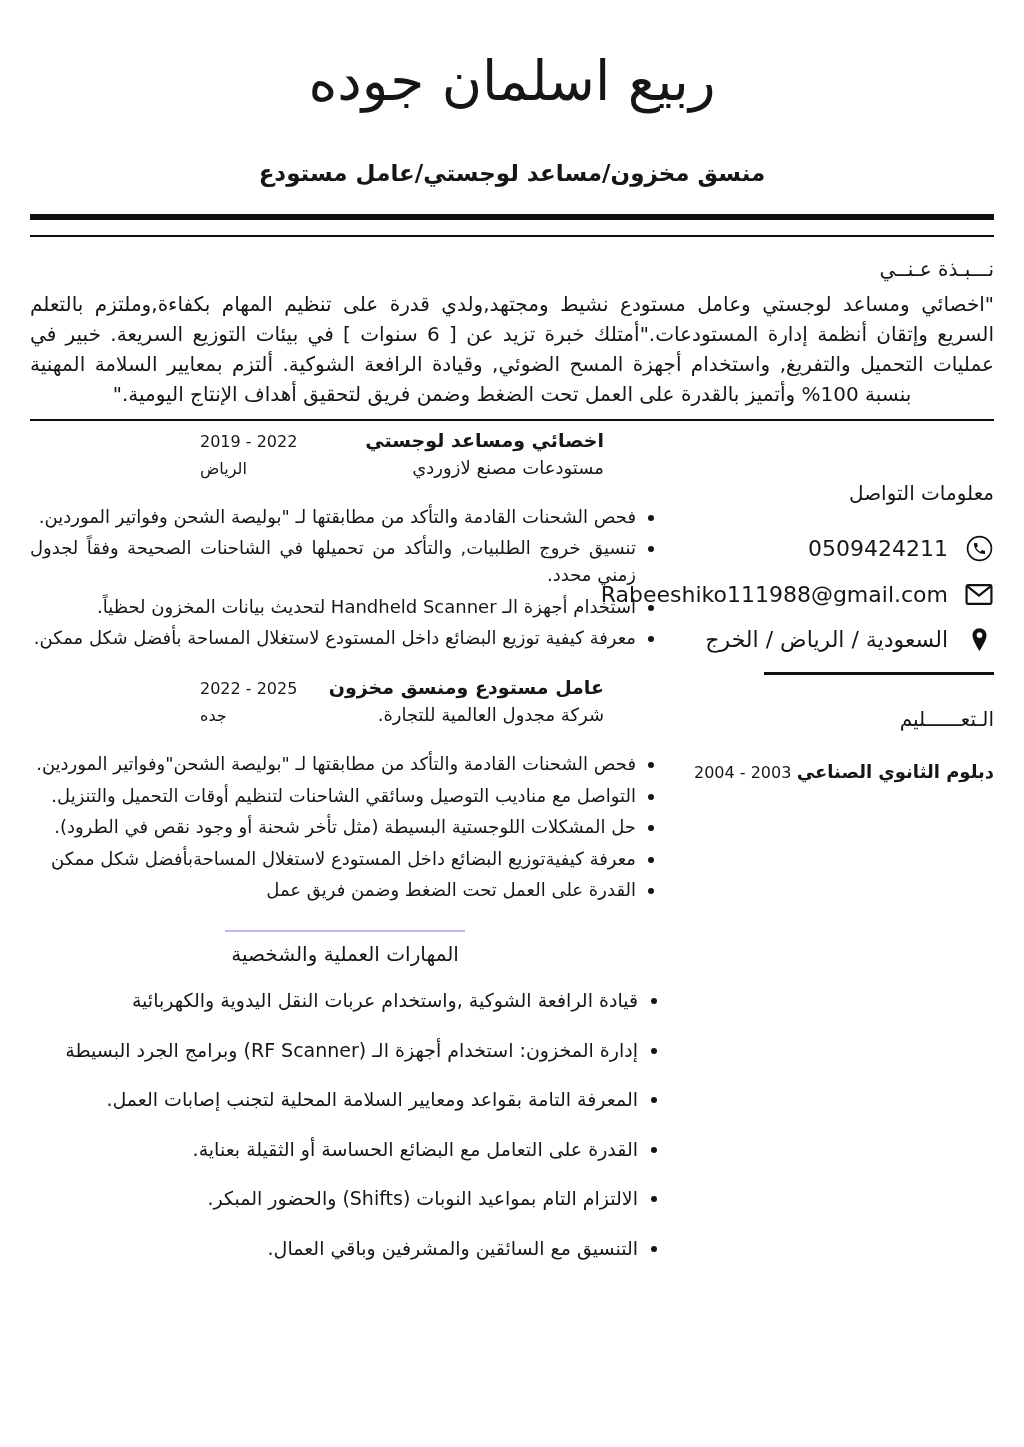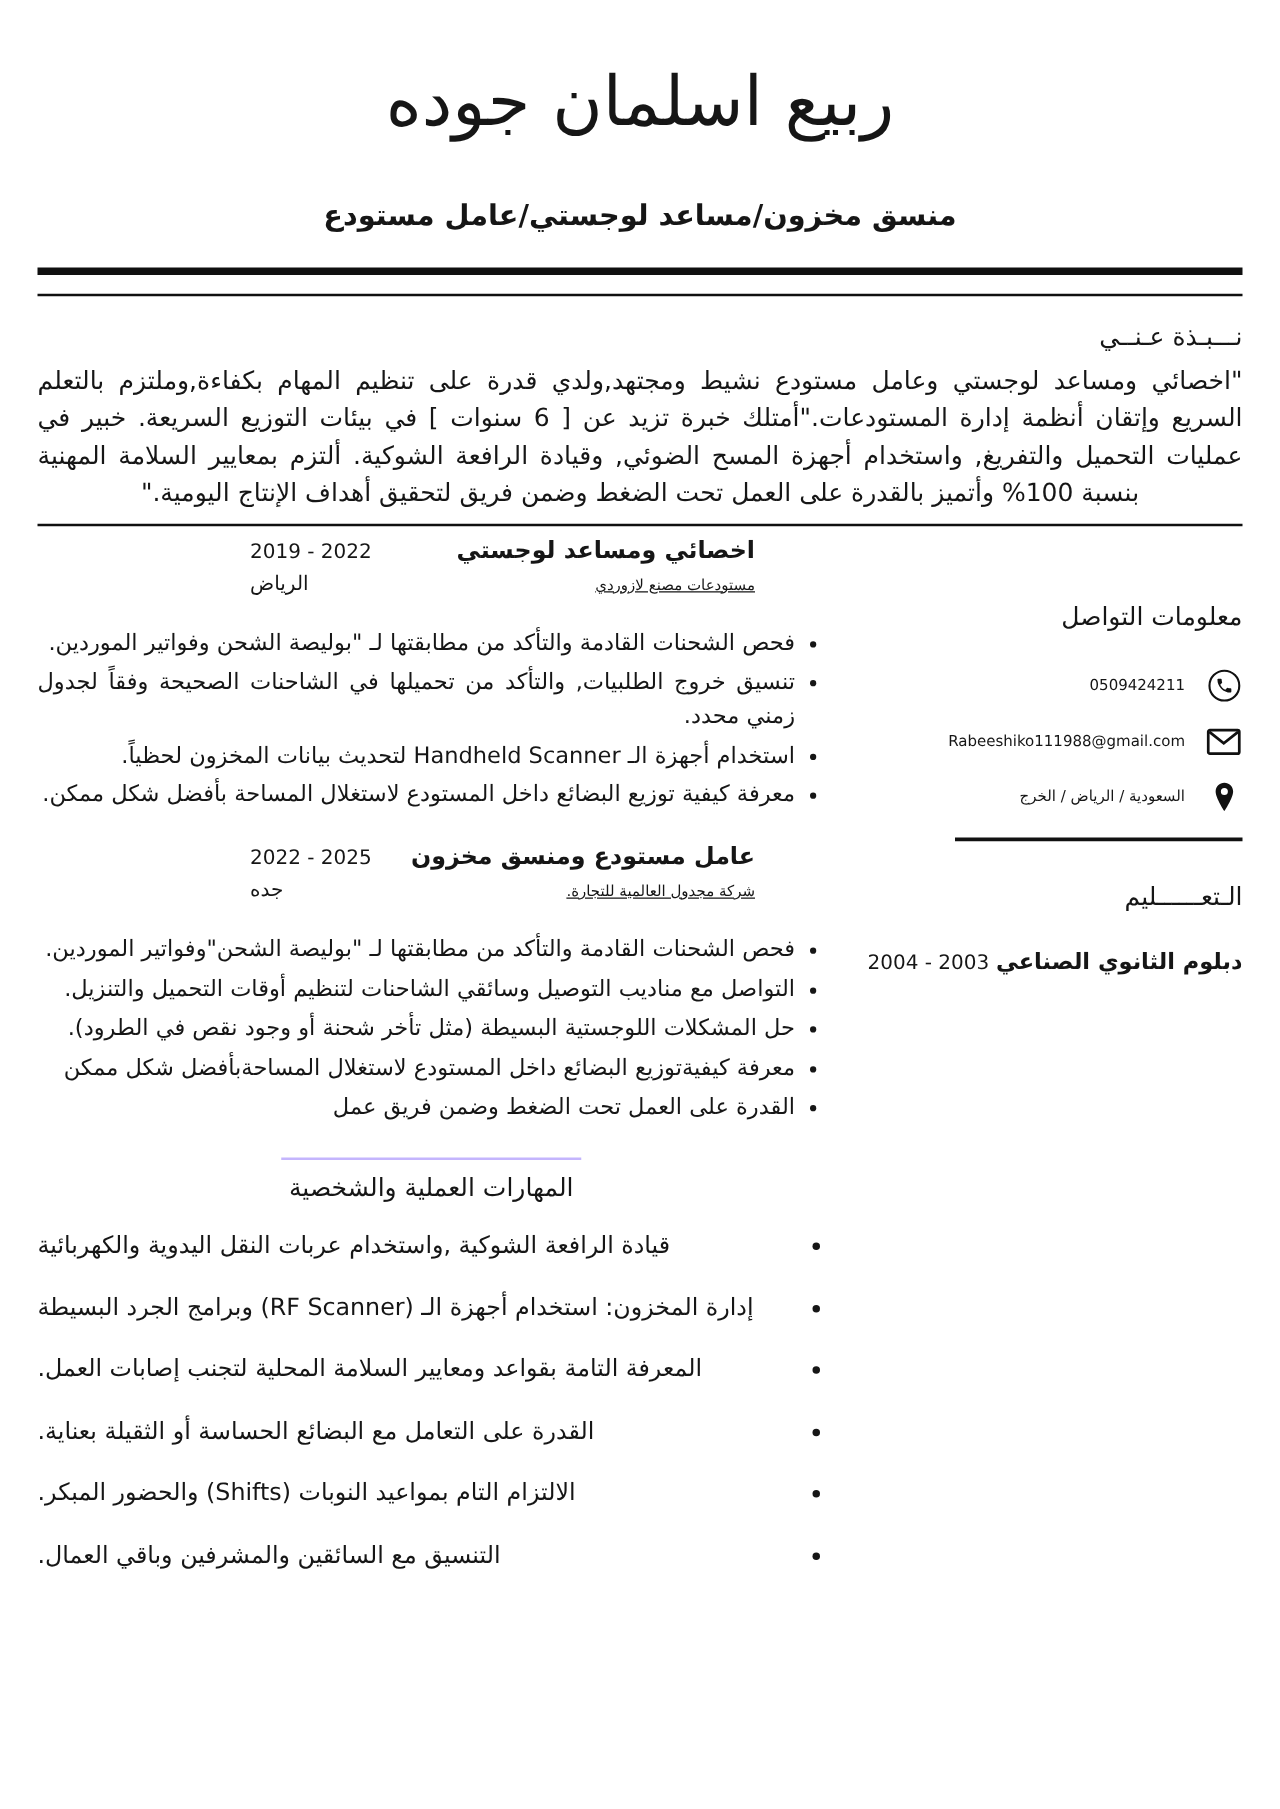--- a/index.html
+++ b/index.html
@@ -37,42 +37,42 @@
   .exp-title { text-align:center; margin-bottom:20px; }
 
   .job { margin-bottom:24px; }
   .job-head, .job-sub {
     display:flex; justify-content:space-between; align-items:baseline;
     padding:0 56px 0 170px;
   }
   .job-title { font-size:19px; font-weight:bold; }
   .job-dates { font-size:16px; }
   .job-sub { margin-top:6px; }
-  .job-company { font-size:12px;text-decoration:underline; }
+  .job-company { font-size:18px; }
   .job-location { font-size:16px; }
   .job-bullets { margin-top:26px; padding-right:24px; font-size:18px; line-height:1.48; }
   .job-bullets li { margin-bottom:5px; text-align:justify; }
 
-  .contact-item { display:flex; align-items:center; gap:16px; margin-bottom:20px; font-size:12px; }
+  .contact-item { display:flex; align-items:center; gap:16px; margin-bottom:20px; font-size:22px; }
   .contact-item:first-of-type { margin-top:0; }
   .sidebar .sec-title { text-align:right; margin-bottom:28px; }
   .cicon { width:30px; display:flex; justify-content:center; flex-shrink:0; }
   .ltr { direction:ltr; unicode-bidi:isolate; }
 
   .sidebar-divider { height:3px; background:#111; margin:12px 0 0 70px; }
   .edu-title { margin-top:30px; }
   .edu-row { display:flex; justify-content:space-between; align-items:baseline; margin-top:22px; }
   .edu-degree { font-size:18px; font-weight:bold; }
   .edu-dates { font-size:16px; font-weight:normal; }
 
   .skills { margin-top:26px; }
   .skills-head { text-align:center; }
   .skills-title { display:inline-block; border-top:2px solid #c4b5fd; padding:8px 6px 0; }
   .skills-list { margin-top:18px; padding-right:22px; font-size:19px; line-height:1.5; }
-  .skills-list li { margin-bottom:21px; text-align:left; }
+  .skills-list li { margin-bottom:21px; text-align:right; }
 </style>
 </head>
 <body>
 
 <div class="page">
 
   <h1 class="name">ربيع اسلمان جوده</h1>
   <div class="subtitle">منسق مخزون/مساعد لوجستي/عامل مستودع</div>
 
   <div class="rule thick"></div>

